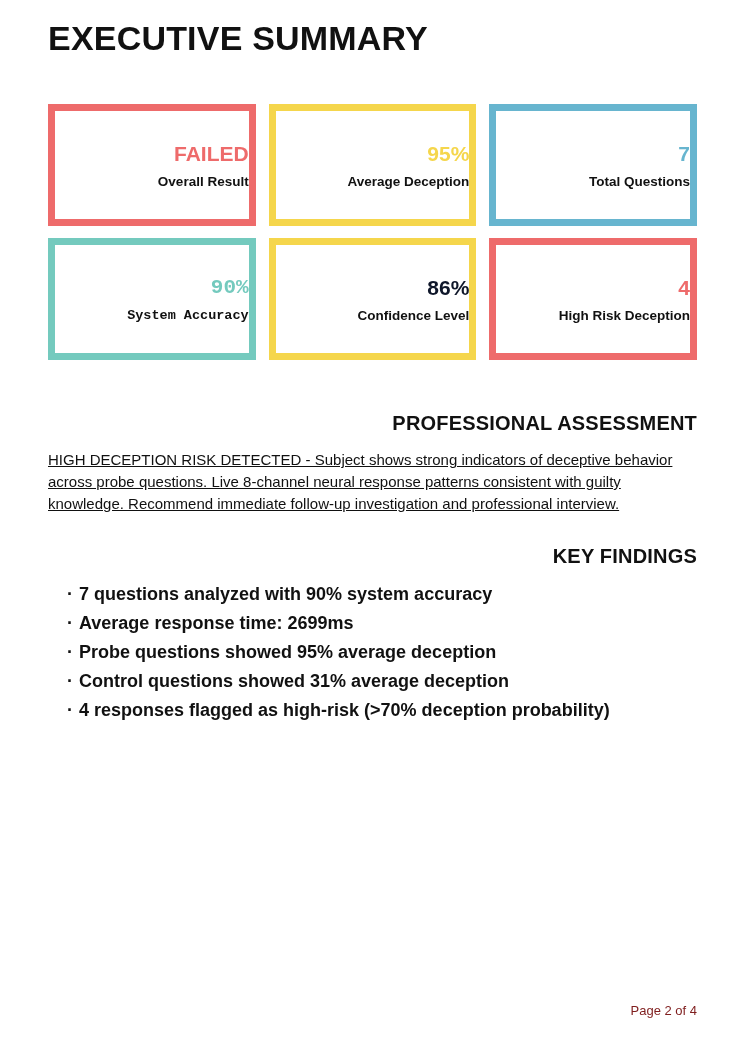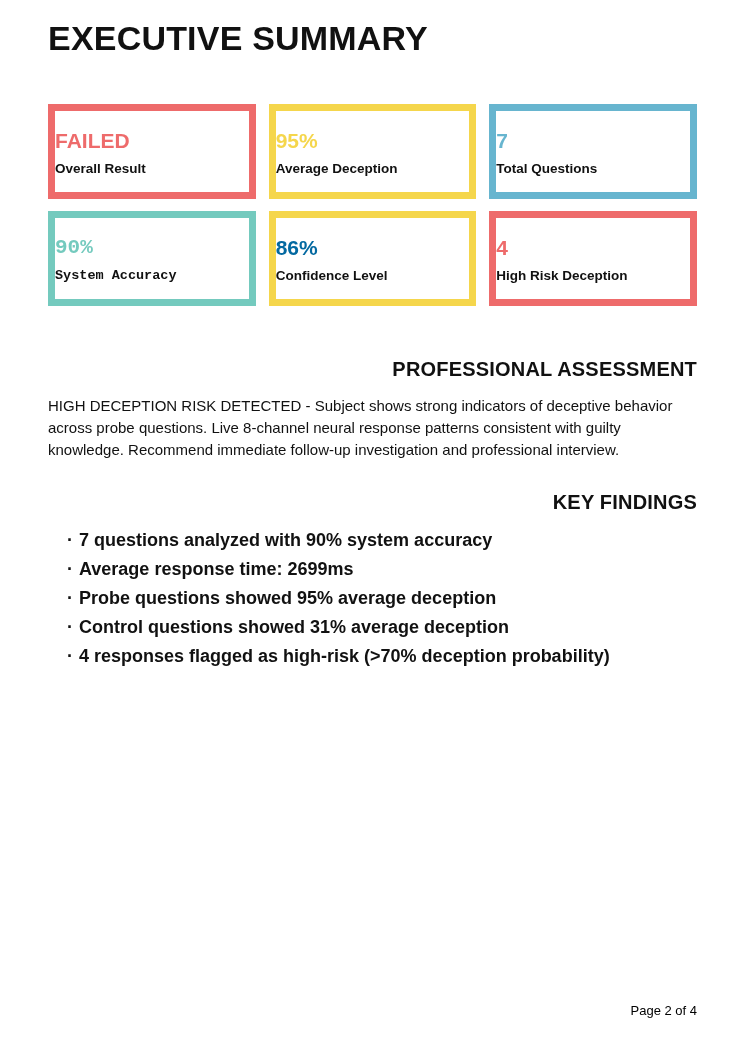--- a/index.html
+++ b/index.html
@@ -26,26 +26,26 @@
     color: #111111;
     letter-spacing: 0.2px;
   }
   .stats-grid {
     margin-top: 46px;
     display: grid;
     grid-template-columns: repeat(3, 1fr);
     gap: 12px 13px;
   }
   .stat-card {
-    height: 95px;
+    height: 122px;
     border: 7px solid #cccccc;
     background: #ffffff;
     display: flex;
     flex-direction: column;
-    align-items: flex-start;
+    align-items: flex-end;
     justify-content: center;
     gap: 11px;
     padding-top: 2px;
   }
   .stat-value {
     font-size: 21px;
     font-weight: bold;
     line-height: 1;
   }
   .stat-label {
@@ -61,20 +61,21 @@
     letter-spacing: 0.2px;
     text-align: right;
   }
   .assessment-heading { margin-top: 52px; }
   .assessment-text {
     margin-top: 14px;
     font-size: 15px;
     line-height: 22px;
     color: #111111;
     max-width: 650px;
+    text-decoration: underline;
   }
   .findings-heading { margin-top: 30px; }
   .findings-list {
     list-style: none;
     margin-top: 19px;
     margin-left: 19px;
   }
   .findings-list li {
     position: relative;
     padding-left: 12px;
@@ -89,21 +90,21 @@
     position: absolute;
     left: 0;
     top: 0;
     font-weight: bold;
   }
   .page-footer {
     position: absolute;
     top: 1003px;
     right: 46px;
     font-size: 13px;
-    color: #000000;
+    color: #7f1d1d;
   }
 </style>
 </head>
 <body>
 
 <div class="page">
 
   <h1 class="doc-title">EXECUTIVE SUMMARY</h1>
 
   <div class="stats-grid">
@@ -117,21 +118,21 @@
     </div>
     <div class="stat-card" style="border-color: rgb(103, 181, 207);">
       <div class="stat-value" style="color: rgb(103, 181, 207);">7</div>
       <div class="stat-label">Total Questions</div>
     </div>
     <div class="stat-card" style="border-color: rgb(116, 202, 190); font-family: Liberation Mono, monospace;">
       <div class="stat-value" style="color: rgb(116, 202, 190);">90%</div>
       <div class="stat-label">System Accuracy</div>
     </div>
     <div class="stat-card" style="border-color: rgb(245, 214, 76);">
-      <div class="stat-value" style="color: #0369a1;">86%</div>
+      <div class="stat-value" style="color: #0f172a;">86%</div>
       <div class="stat-label">Confidence Level</div>
     </div>
     <div class="stat-card" style="border-color: rgb(238, 107, 107);">
       <div class="stat-value" style="color: rgb(238, 107, 107);">4</div>
       <div class="stat-label">High Risk Deception</div>
     </div>
   </div>
 
   <h2 class="section-heading assessment-heading">PROFESSIONAL ASSESSMENT</h2>
   <p class="assessment-text">HIGH DECEPTION RISK DETECTED - Subject shows strong indicators of deceptive behavior across probe questions. Live 8-channel neural response patterns consistent with guilty knowledge. Recommend immediate follow-up investigation and professional interview.</p>

